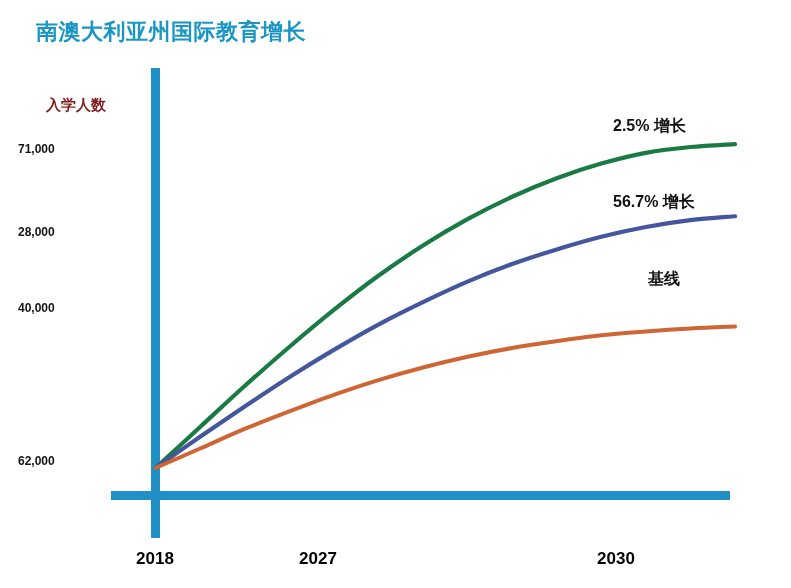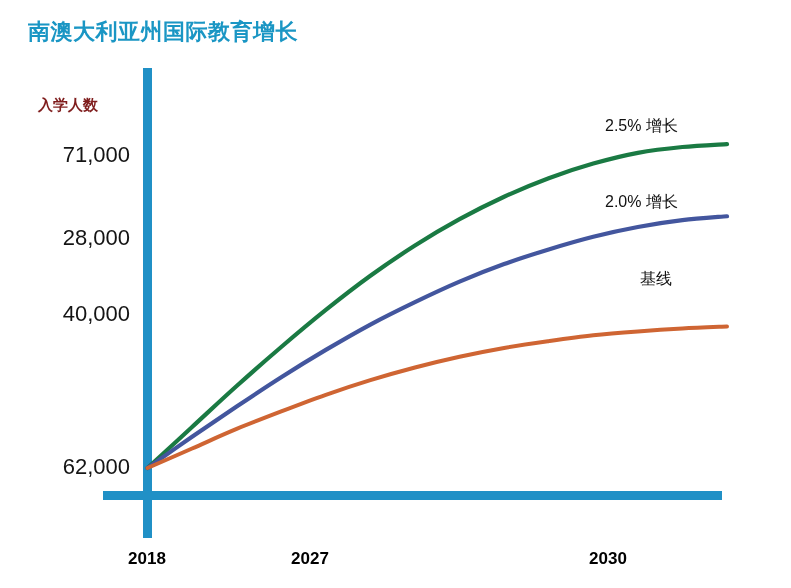--- a/index.html
+++ b/index.html
@@ -9,21 +9,21 @@
   }
   body {
     width: 791px;
     height: 588px;
     font-family: "Liberation Sans", "DejaVu Sans", sans-serif;
     overflow: hidden;
     position: relative;
   }
   #chart-root {
     position: absolute;
-    left: 0; top: 0;
+    left: 8px; top: 0;
     width: 751px;
     height: 588px;
   }
   .chart-title {
     position: absolute;
     left: 28px;
     top: 17px;
     font-size: 22px;
     font-weight: bold;
     color: #1a96c4;
@@ -36,23 +36,23 @@
     top: 96px;
     font-size: 15px;
     font-weight: bold;
     color: #7f1d1d;
     white-space: nowrap;
   }
   .ytick {
     position: absolute;
     right: 0;
     width: 120px;
-    text-align: right;
-    font-size: 22px;
-    font-weight: normal;
+    text-align: left;
+    font-size: 12px;
+    font-weight: bold;
     color: #141414;
     white-space: nowrap;
   }
   .ytick-wrap {
     position: absolute;
     left: 10px;
     width: 120px;
     height: 0;
   }
   .xtick {
@@ -60,21 +60,21 @@
     font-size: 17px;
     font-weight: bold;
     color: #000000;
     white-space: nowrap;
     transform: translateX(-50%);
     top: 549px;
   }
   .series-label {
     position: absolute;
     font-size: 16px;
-    font-weight: normal;
+    font-weight: bold;
     color: #111111;
     white-space: nowrap;
   }
   svg.plot {
     position: absolute;
     left: 0; top: 0;
     width: 791px;
     height: 588px;
   }
 </style>
@@ -98,21 +98,21 @@
   </div>
   <div class="ytick-wrap" style="top:465px;">
     <div class="ytick" style="top:-11px;">62,000</div>
   </div>
 
   <div class="xtick" style="left:147px;">2018</div>
   <div class="xtick" style="left:310px;">2027</div>
   <div class="xtick" style="left:608px;">2030</div>
 
   <div class="series-label" style="left:605px; top:116px;">2.5% 增长</div>
-  <div class="series-label" style="left:605px; top:192px;">2.0% 增长</div>
+  <div class="series-label" style="left:605px; top:192px;">56.7% 增长</div>
   <div class="series-label" style="left:640px; top:269px;">基线</div>
 
   <svg class="plot" viewBox="0 0 791 588">
 
     <line x1="147.5" y1="68" x2="147.5" y2="538" stroke="#2090c6" stroke-width="9"></line>
     <line x1="103" y1="495.5" x2="722" y2="495.5" stroke="#2090c6" stroke-width="9"></line>
 
     <g>
       <path id="line-growth25" fill="none" stroke="#1a7a43" stroke-width="4.2" stroke-linecap="round" d="M 147.50 468.00 C 154.93 461.17, 177.22 440.68, 192.08 427.02 C 206.94 413.36, 221.79 399.37, 236.65 386.04 C 251.51 372.70, 266.37 359.69, 281.23 347.01 C 296.09 334.32, 310.95 321.80, 325.81 309.93 C 340.67 298.06, 355.53 286.51, 370.38 275.78 C 385.24 265.04, 400.10 254.96, 414.96 245.53 C 429.82 236.09, 444.68 227.31, 459.54 219.18 C 474.40 211.05, 489.26 203.57, 504.12 196.74 C 518.97 189.91, 533.83 183.73, 548.69 178.20 C 563.55 172.67, 578.41 167.79, 593.27 163.56 C 608.13 159.34, 622.99 155.59, 637.85 152.83 C 652.71 150.07, 667.56 148.44, 682.42 146.98 C 697.28 145.51, 719.57 144.54, 727.00 144.05"></path>
       <path id="line-growth20" fill="none" stroke="#43569e" stroke-width="4.2" stroke-linecap="round" d="M 147.50 468.00 C 154.93 462.80, 177.22 447.02, 192.08 436.78 C 206.94 426.53, 221.79 416.45, 236.65 406.53 C 251.51 396.61, 266.37 386.69, 281.23 377.25 C 296.09 367.82, 310.95 358.72, 325.81 349.93 C 340.67 341.15, 355.53 332.53, 370.38 324.56 C 385.24 316.59, 400.10 309.28, 414.96 302.12 C 429.82 294.97, 444.68 287.97, 459.54 281.63 C 474.40 275.29, 489.26 269.43, 504.12 264.07 C 518.97 258.70, 533.83 253.98, 548.69 249.43 C 563.55 244.88, 578.41 240.49, 593.27 236.75 C 608.13 233.01, 622.99 229.75, 637.85 226.99 C 652.71 224.22, 667.56 221.95, 682.42 220.16 C 697.28 218.37, 719.57 216.91, 727.00 216.25"></path>

